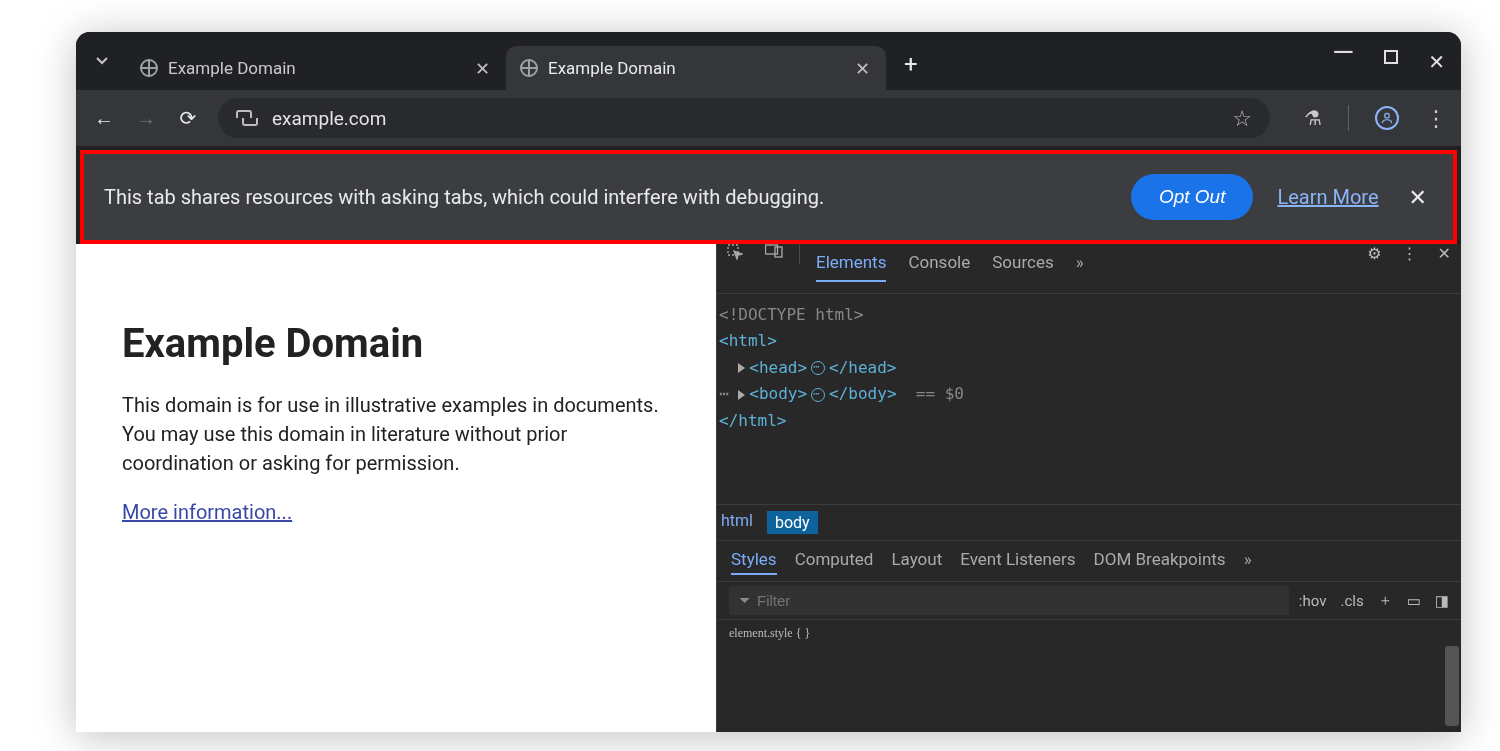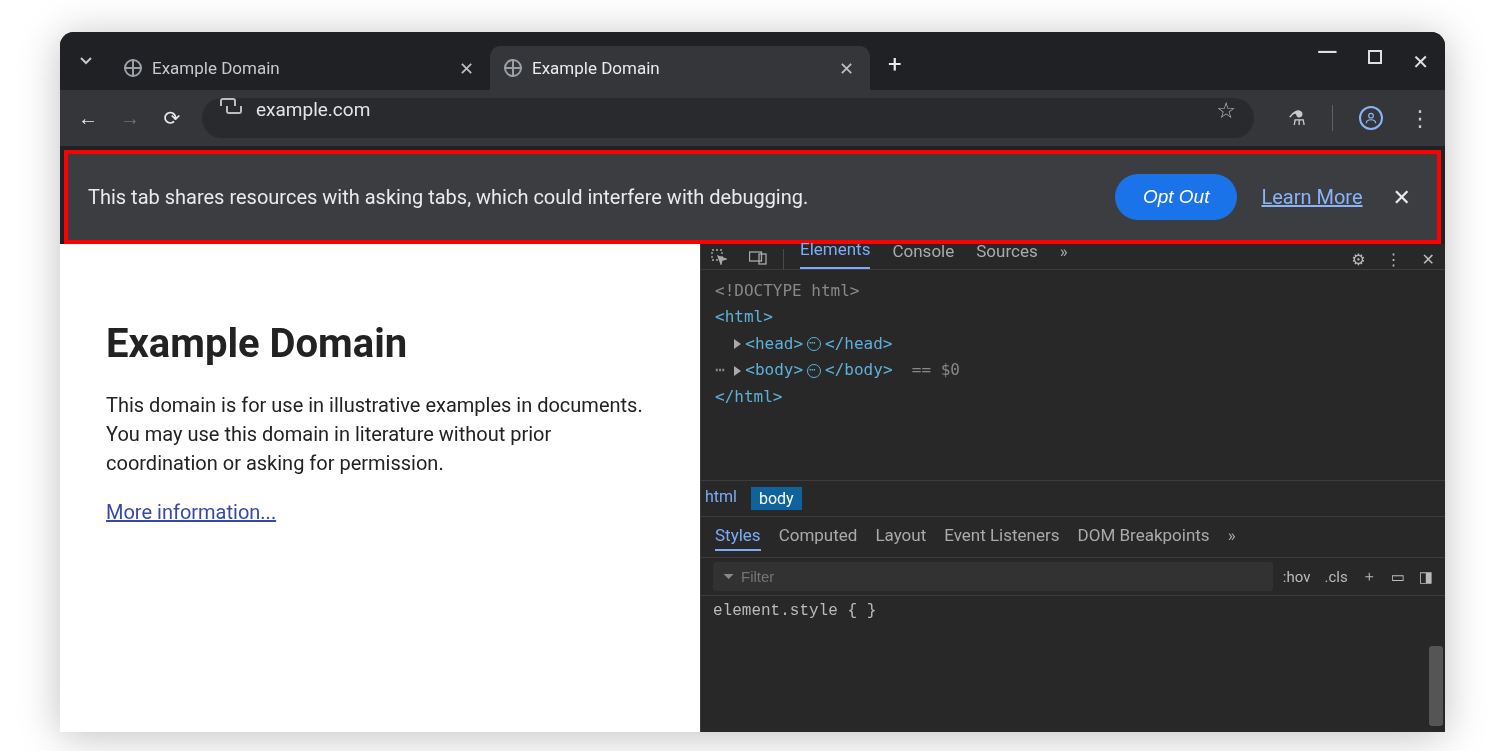--- a/index.html
+++ b/index.html
@@ -7,21 +7,21 @@
     background: #fff;
     font-family: -apple-system, BlinkMacSystemFont, "Segoe UI", Roboto, Arial, sans-serif;
     width: 1500px;
     height: 751px;
     overflow: hidden;
     position: relative;
   }
   .browser-window {
     position: absolute;
     top: 32px;
-    left: 60px;
+    left: 76px;
     width: 1385px;
     height: 700px;
     background: #202124;
     border-radius: 14px 14px 0 0;
     overflow: hidden;
     box-shadow: 0 4px 40px rgba(0,0,0,0.25);
   }
 
   
   .tab-strip {
@@ -108,20 +108,21 @@
     color: #c9c9c9;
   }
   .nav-btn { width: 24px; text-align: center; font-size: 20px; color: #e8eaed; }
   .nav-btn.dim { color: #6f7277; }
   .omnibox {
     flex: 1;
     background: #282a2d;
     height: 40px;
     border-radius: 20px;
     display: flex;
+    align-items: center;
     padding: 0 18px;
     gap: 14px;
     color: #e4e4e4;
     font-size: 19px;
   }
   .site-settings {
     width:22px;height:16px;position:relative;
   }
   .site-settings::before{content:"";position:absolute;left:0;top:0;width:12px;height:6px;border:2px solid #bdbdbd;border-bottom:none;border-radius:3px 3px 0 0;}
   .site-settings::after{content:"";position:absolute;right:0;bottom:0;width:12px;height:6px;border:2px solid #bdbdbd;border-top:none;border-radius:0 0 3px 3px;}
@@ -185,36 +186,36 @@
     flex: 1;
     background: #282828;
     color: #ccc;
     display: flex;
     flex-direction: column;
     font-size: 16px;
     border-left: 1px solid #3c3c3c;
   }
   .dt-tabs {
     display: flex;
-    align-items: flex-end;
-    height: 26px;
+    align-items: flex-start;
+    height: 50px;
     border-bottom: 1px solid #3c3c3c;
     padding: 0 10px;
     gap: 22px;
     background: #282828;
   }
   .dt-icon { color:#aaa; font-size:15px;}
   .dt-tabs .sep { width:1px; height:20px; background:#4a4a4a; margin:0 -6px;}
   .dt-tab { color:#aaa; font-size:17px; padding: 8px 0;}
   .dt-tab.active { color:#7cacf8; border-bottom: 2px solid #7cacf8; }
   .dt-tabs-right { margin-left:auto; display:flex; gap:20px; color:#bbb;}
   .dt-dom {
     font-family: ui-monospace, "SF Mono", Menlo, Consolas, monospace;
     font-size: 16px;
-    padding: 8px 14px;
+    padding: 8px 2px;
     white-space: pre;
     line-height: 1.65;
     flex: 0 0 auto;
     height: 210px;
     overflow: hidden;
   }
   .dt-dom .gray { color:#888;}
   .dt-dom .tag { color:#5db0d7;}
   .dt-dom .sel { color:#888;}
   .dt-dom .ellips { width:14px;height:14px;border:1px solid #5db0d7;border-radius:8px;display:inline-block;vertical-align:middle;position:relative;margin:0 4px;}
@@ -244,22 +245,22 @@
     border-bottom:1px solid #3c3c3c;
     position: relative;
   }
   .dt-filter input {
     flex:1; background:#323232; border:none; color:#ccc;
     padding:6px 10px 6px 28px; border-radius:3px; font-size:15px;
   }
   .dt-filter .filter-icon{ position:absolute; left:22px; color:#888; font-size:14px;}
   .dt-filter .right { display:flex; gap:14px; color:#bbb; font-size:15px; align-items:center;}
   .dt-styles {
-    font-family: Liberation Mono, monospace;
-    font-size:16px; padding:6px 12px; color:#bbb;
+    font-family: Liberation Serif, serif;
+    font-size:12px; padding:6px 12px; color:#bbb;
   }
   .dt-scroll { position:absolute; right:2px; width:14px; bottom:6px; height:80px; background:#555; border-radius:3px;}
 </style>
 </head>
 <body>
 
 <div class="browser-window">
 
   <div class="tab-strip">
     <div class="tabs-chevron">

